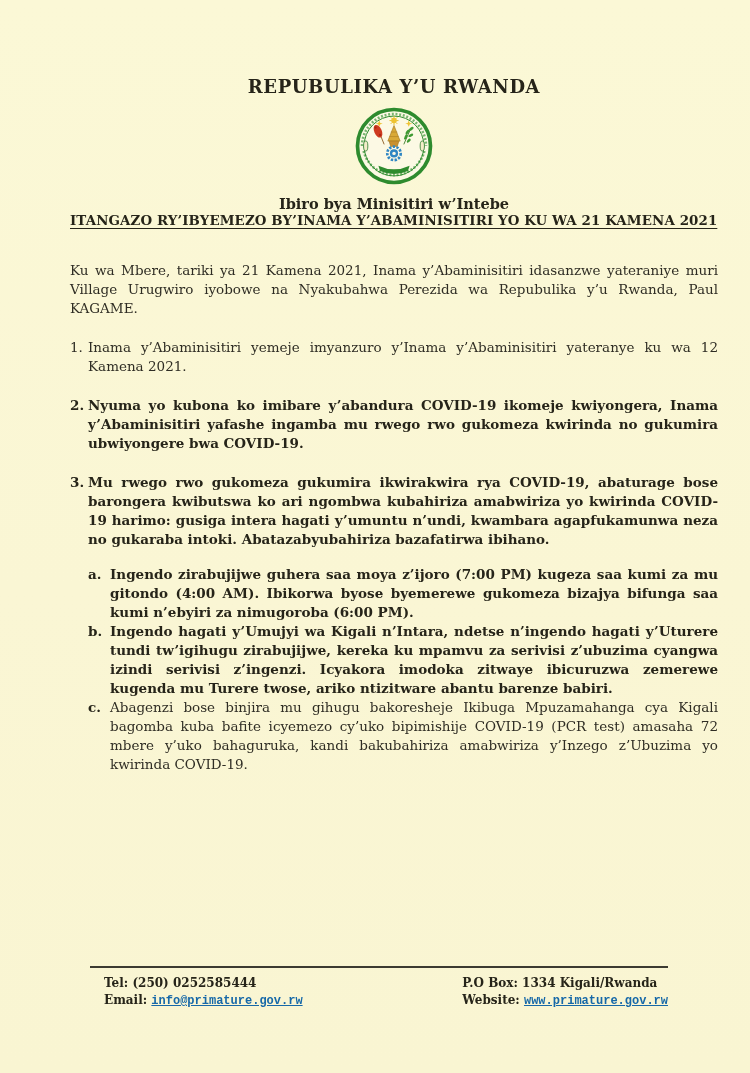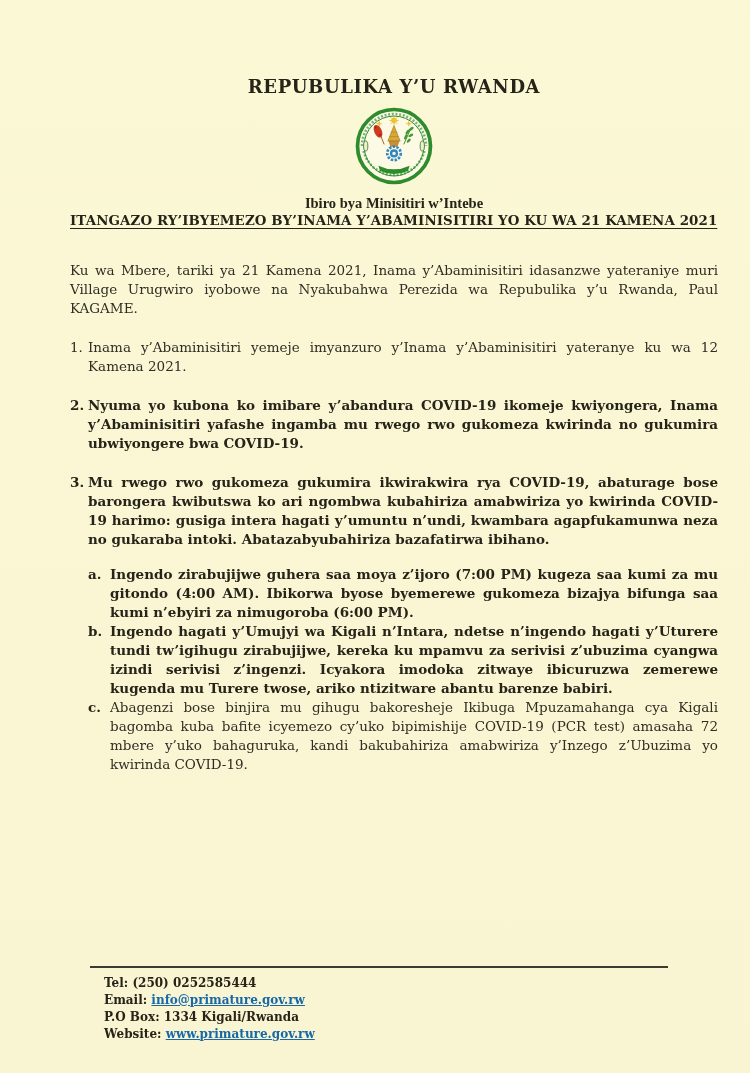--- a/index.html
+++ b/index.html
@@ -20,21 +20,20 @@
     font-weight: 700;
     letter-spacing: 0.6px;
     color: #262419;
   }
   .emblem-wrap { margin-top: 7px; line-height: 0; }
   .office {
     margin-top: 7px;
     font-size: 14.5px;
     font-weight: 700;
     color: #262419;
-    font-family: Liberation Serif, serif;
   }
   .doc-title {
     font-size: 13.4px;
     font-weight: 700;
     letter-spacing: 0.1px;
     color: #262419;
     text-decoration: underline;
     text-underline-offset: 3px;
     white-space: nowrap;
   }
@@ -57,27 +56,27 @@
     background: #3c3b31;
   }
   .footer-cols {
     display: flex;
     justify-content: space-between;
     padding: 7px 82px 0 104px;
     font-size: 12px;
     font-weight: 700;
     line-height: 17px;
     color: #262419;
-    flex-direction: column;
   }
   .footer a, .footer .link {
     color: #1668a8;
     text-decoration: underline;
     font-weight: 700;
     cursor: pointer;
+    font-family: Liberation Mono, monospace;
   }
 </style>
 </head>
 <body>
 
 <div class="page">
 
   <div class="header">
     <div class="republic">REPUBULIKA Y’U RWANDA</div>
 

